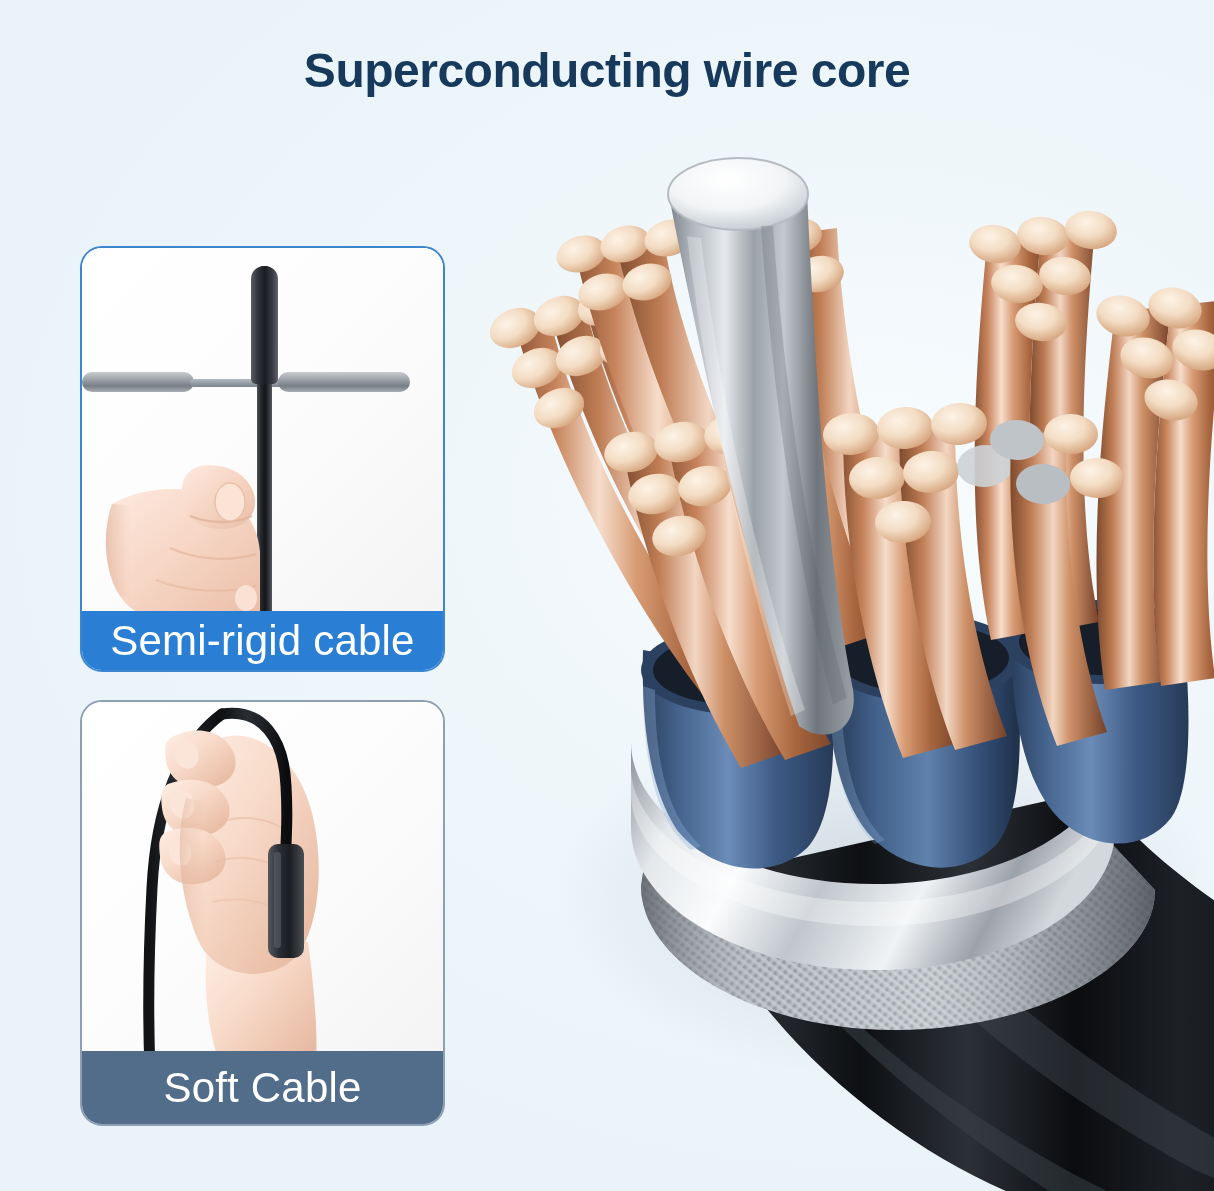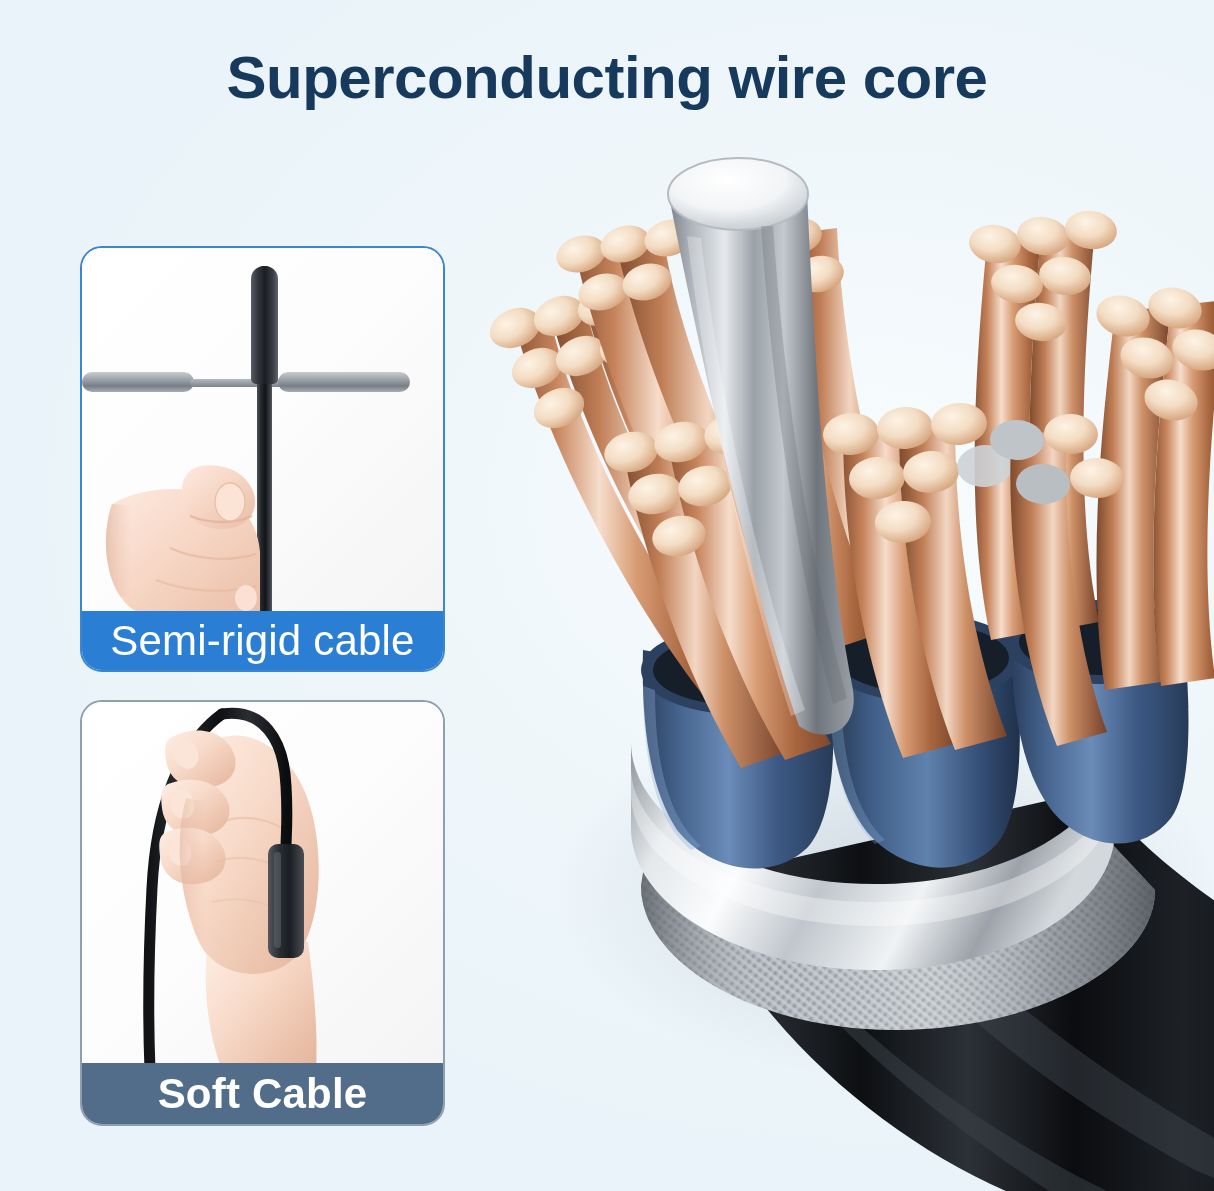--- a/index.html
+++ b/index.html
@@ -26,21 +26,21 @@
     overflow: hidden;
   }
 
   
   .page-title {
     position: absolute;
     left: 0;
     top: 46px;
     width: 1214px;
     text-align: center;
-    font-size: 60px;
+    font-size: 48px;
     font-weight: bold;
     letter-spacing: -0.5px;
     color: #16395c;
     line-height: 1.06;
     white-space: nowrap;
   }
 
   
   .card {
     position: absolute;
@@ -79,21 +79,21 @@
     height: 58px;
     display: flex;
     align-items: center;
     justify-content: center;
     font-size: 42px;
     color: #ffffff;
     letter-spacing: 0.2px;
     border-radius: 0 0 21px 21px;
   }
   .label-rigid { background: #2a7fd4; height: 60px; }
-  .label-soft  { background: #526d8a; height: 62px; font-weight: bold; }
+  .label-soft  { background: #526d8a; height: 74px; }
 
   
   .rigid-cable {
     position: absolute;
     left: 175px;
     top: 18px;
     width: 15px;
     height: 354px;
     border-radius: 7px 7px 0 0;
     background: linear-gradient(90deg, #4d5055 0%, #23262b 28%, #131519 55%, #2f3338 78%, #54585e 100%);

